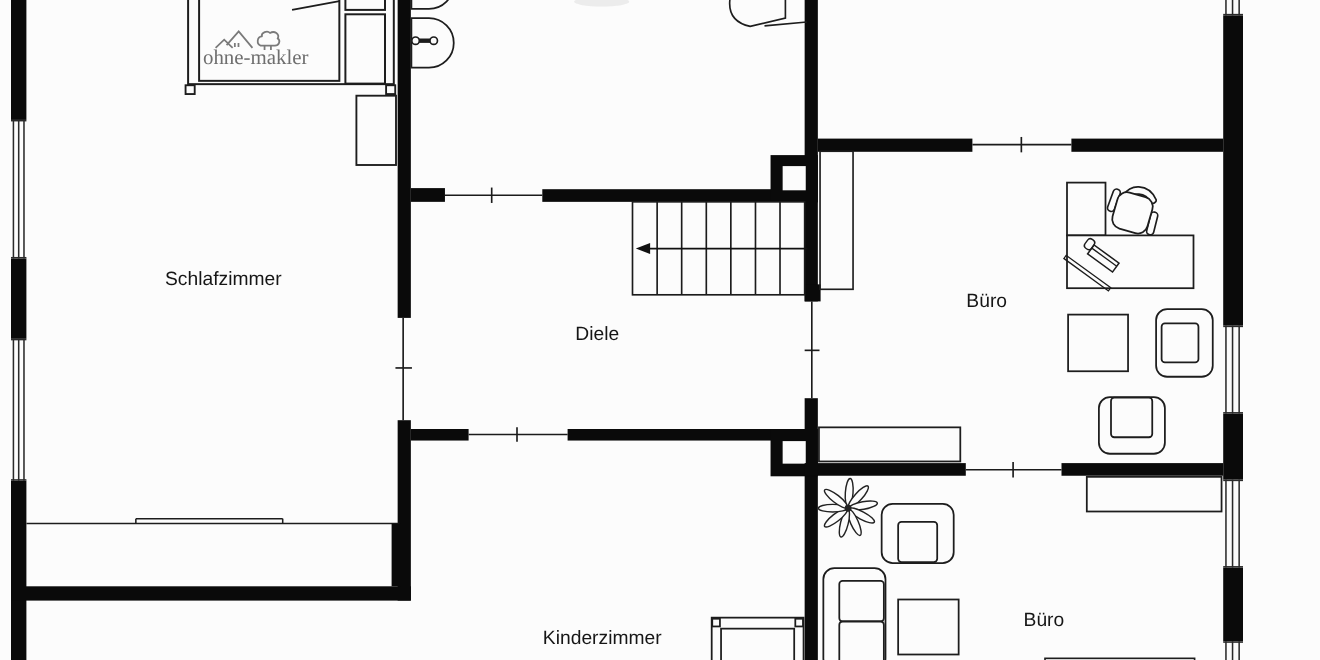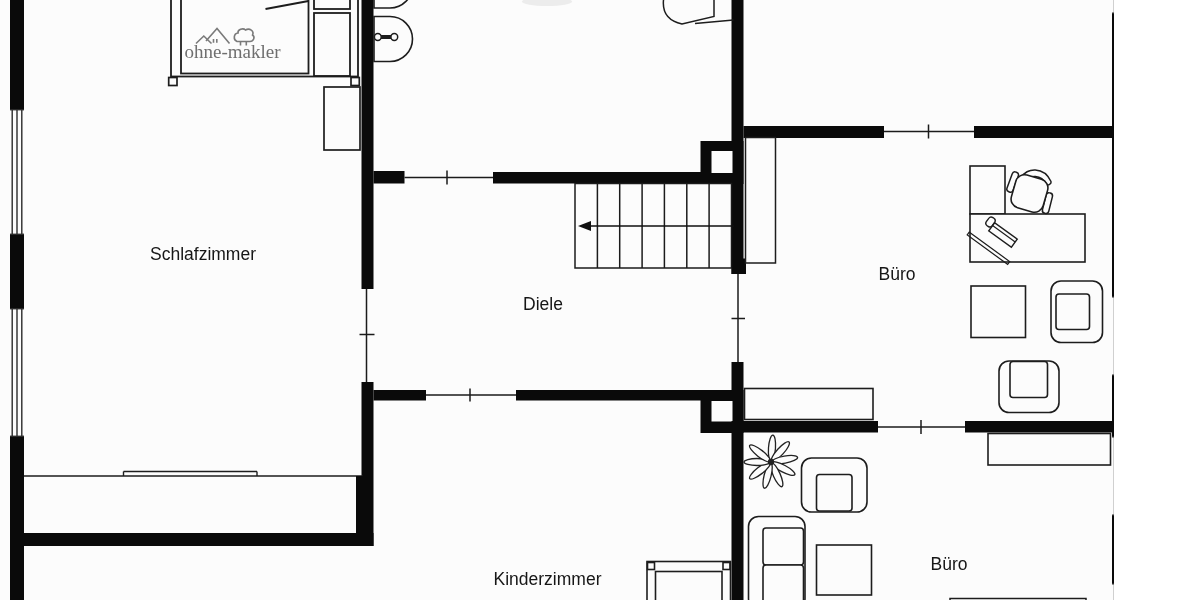--- a/index.html
+++ b/index.html
@@ -1,16 +1,16 @@
 <!DOCTYPE html>
 <html><head>
 <meta charset="utf-8">
 <style>
 html,body{margin:0;padding:0;background:#ffffff;}
-#plan{width:1114px;height:600px;overflow:hidden;background:#ef4444;filter:grayscale(100%);}
+#plan{width:1200px;height:600px;overflow:hidden;background:#ef4444;filter:grayscale(100%);}
 text{font-family:"Liberation Sans",sans-serif;fill:#161616;}
 .logo{font-family:"Liberation Serif",serif;fill:#6f6f6f;}
 </style>
 </head>
 <body>
 <div id="plan">
 <svg width="1200" height="600" viewBox="0 0 1200 600">
 
 <rect x="0" y="0" width="1200" height="600" fill="#fcfcfc"></rect>
 

